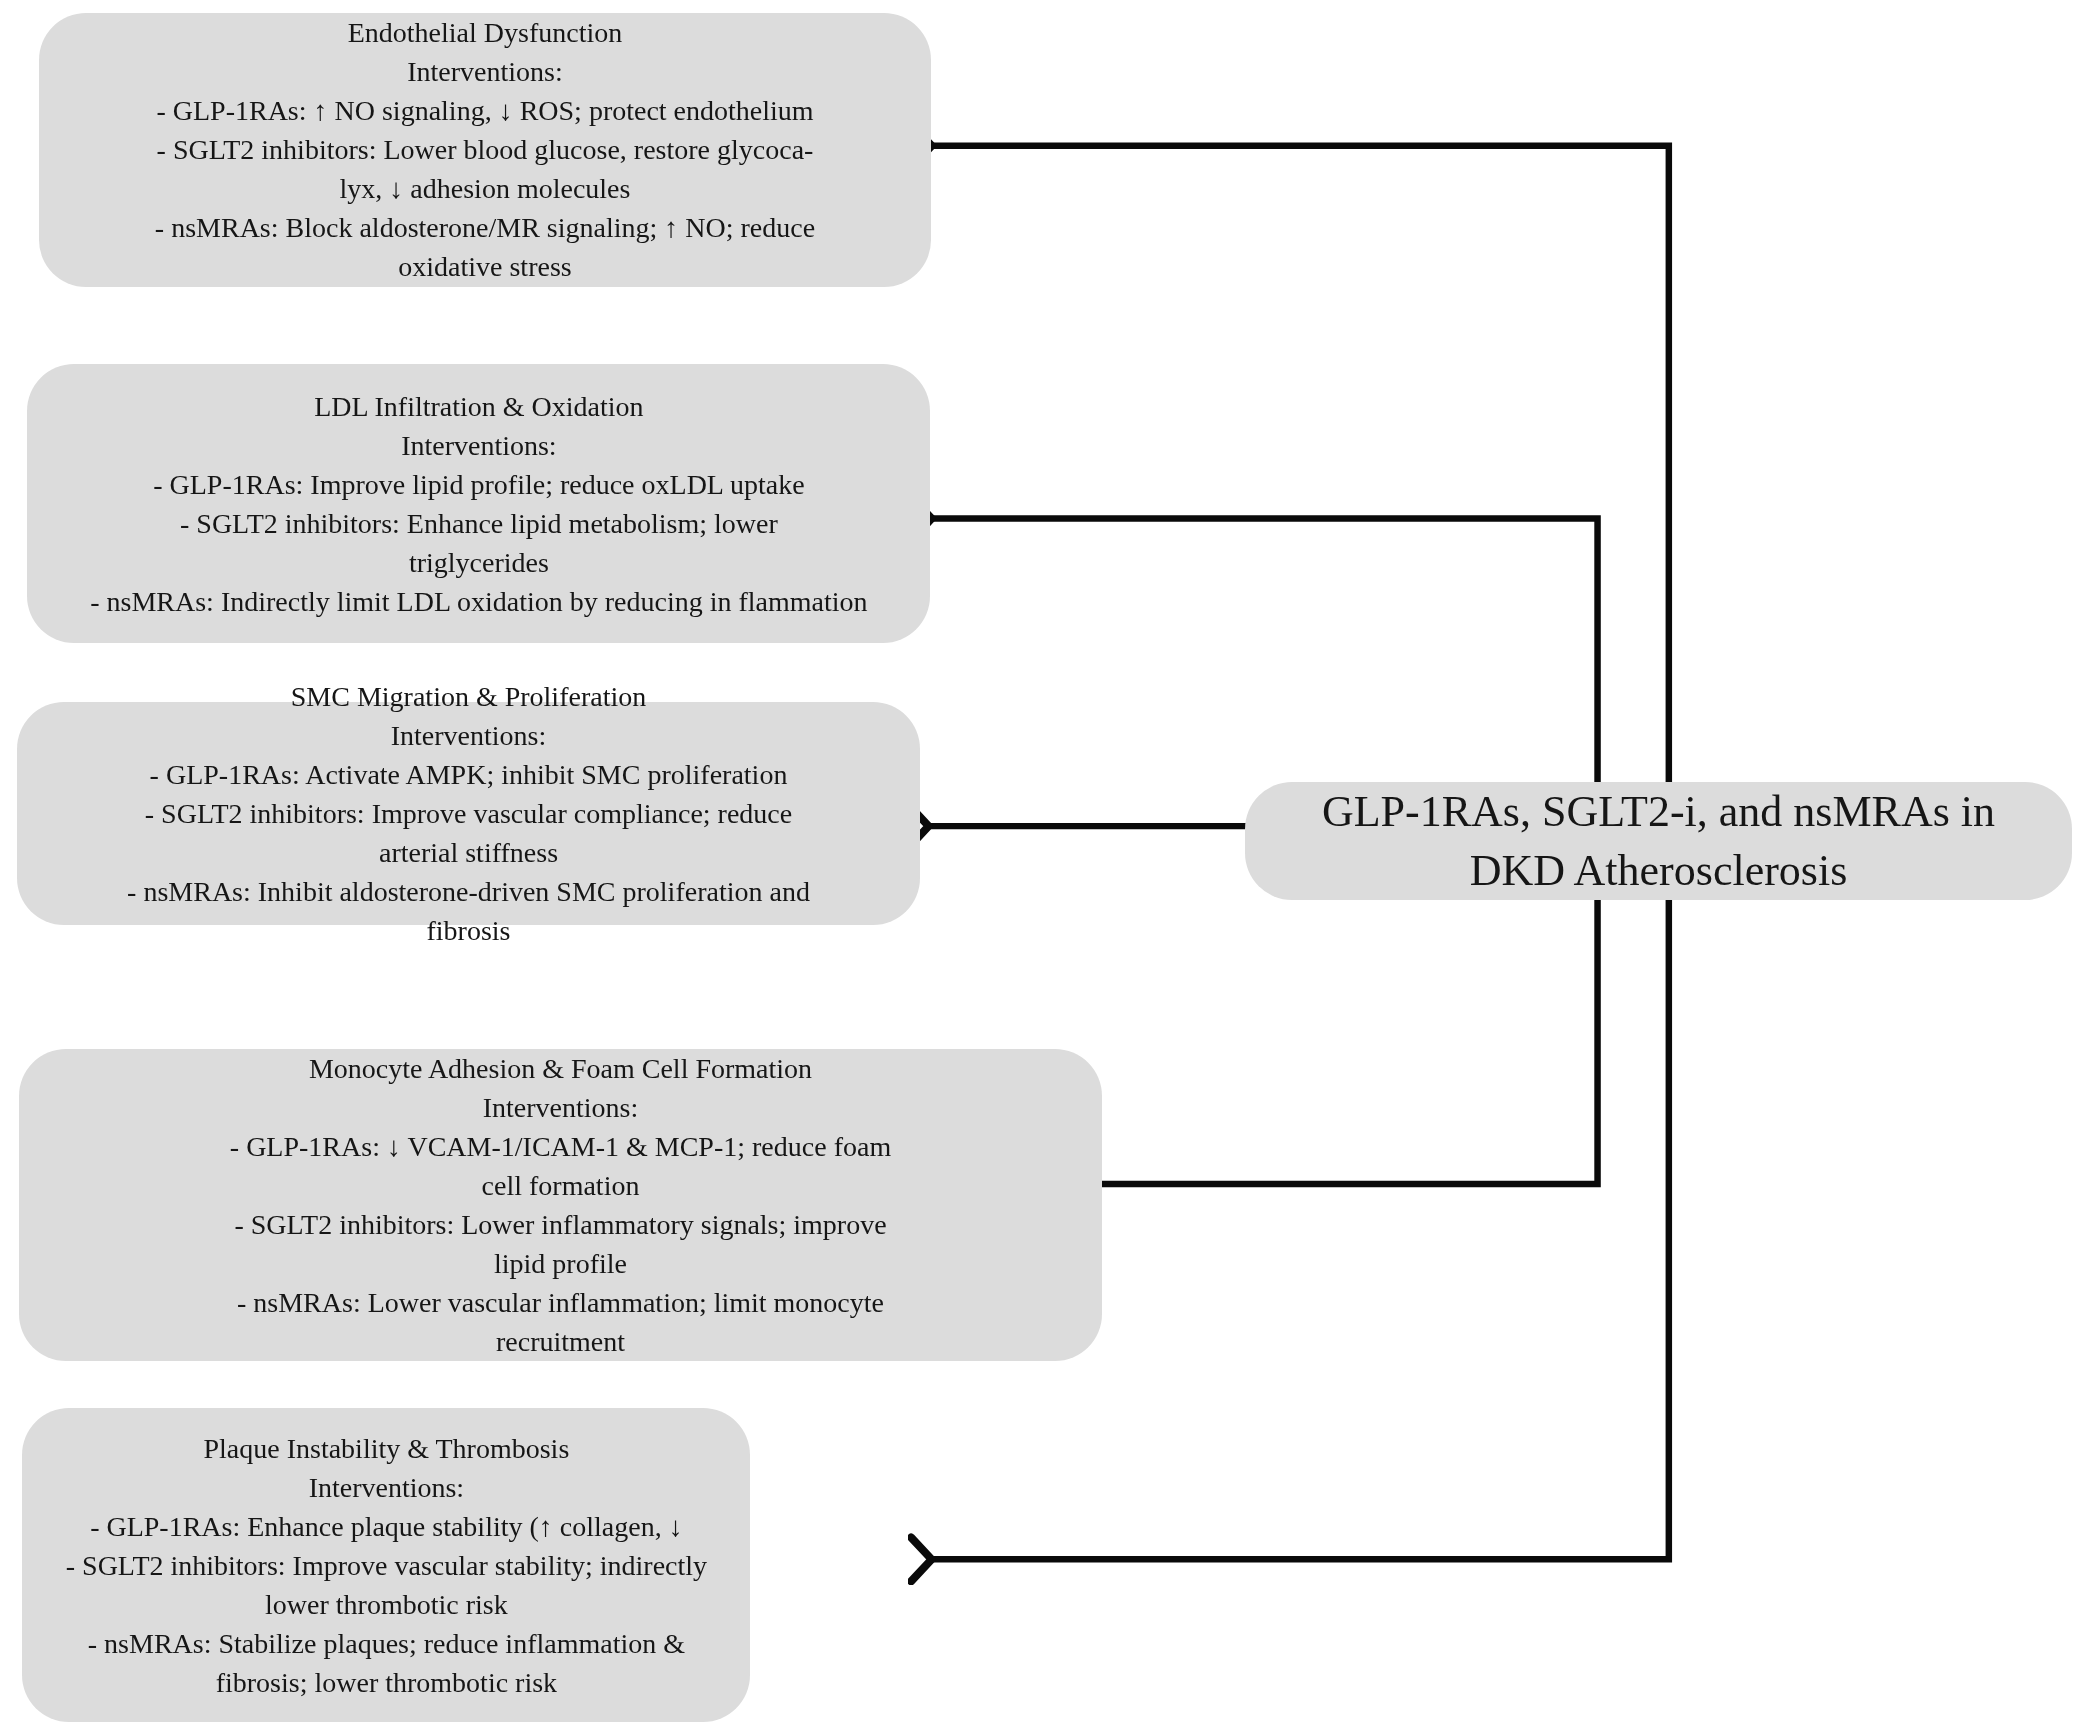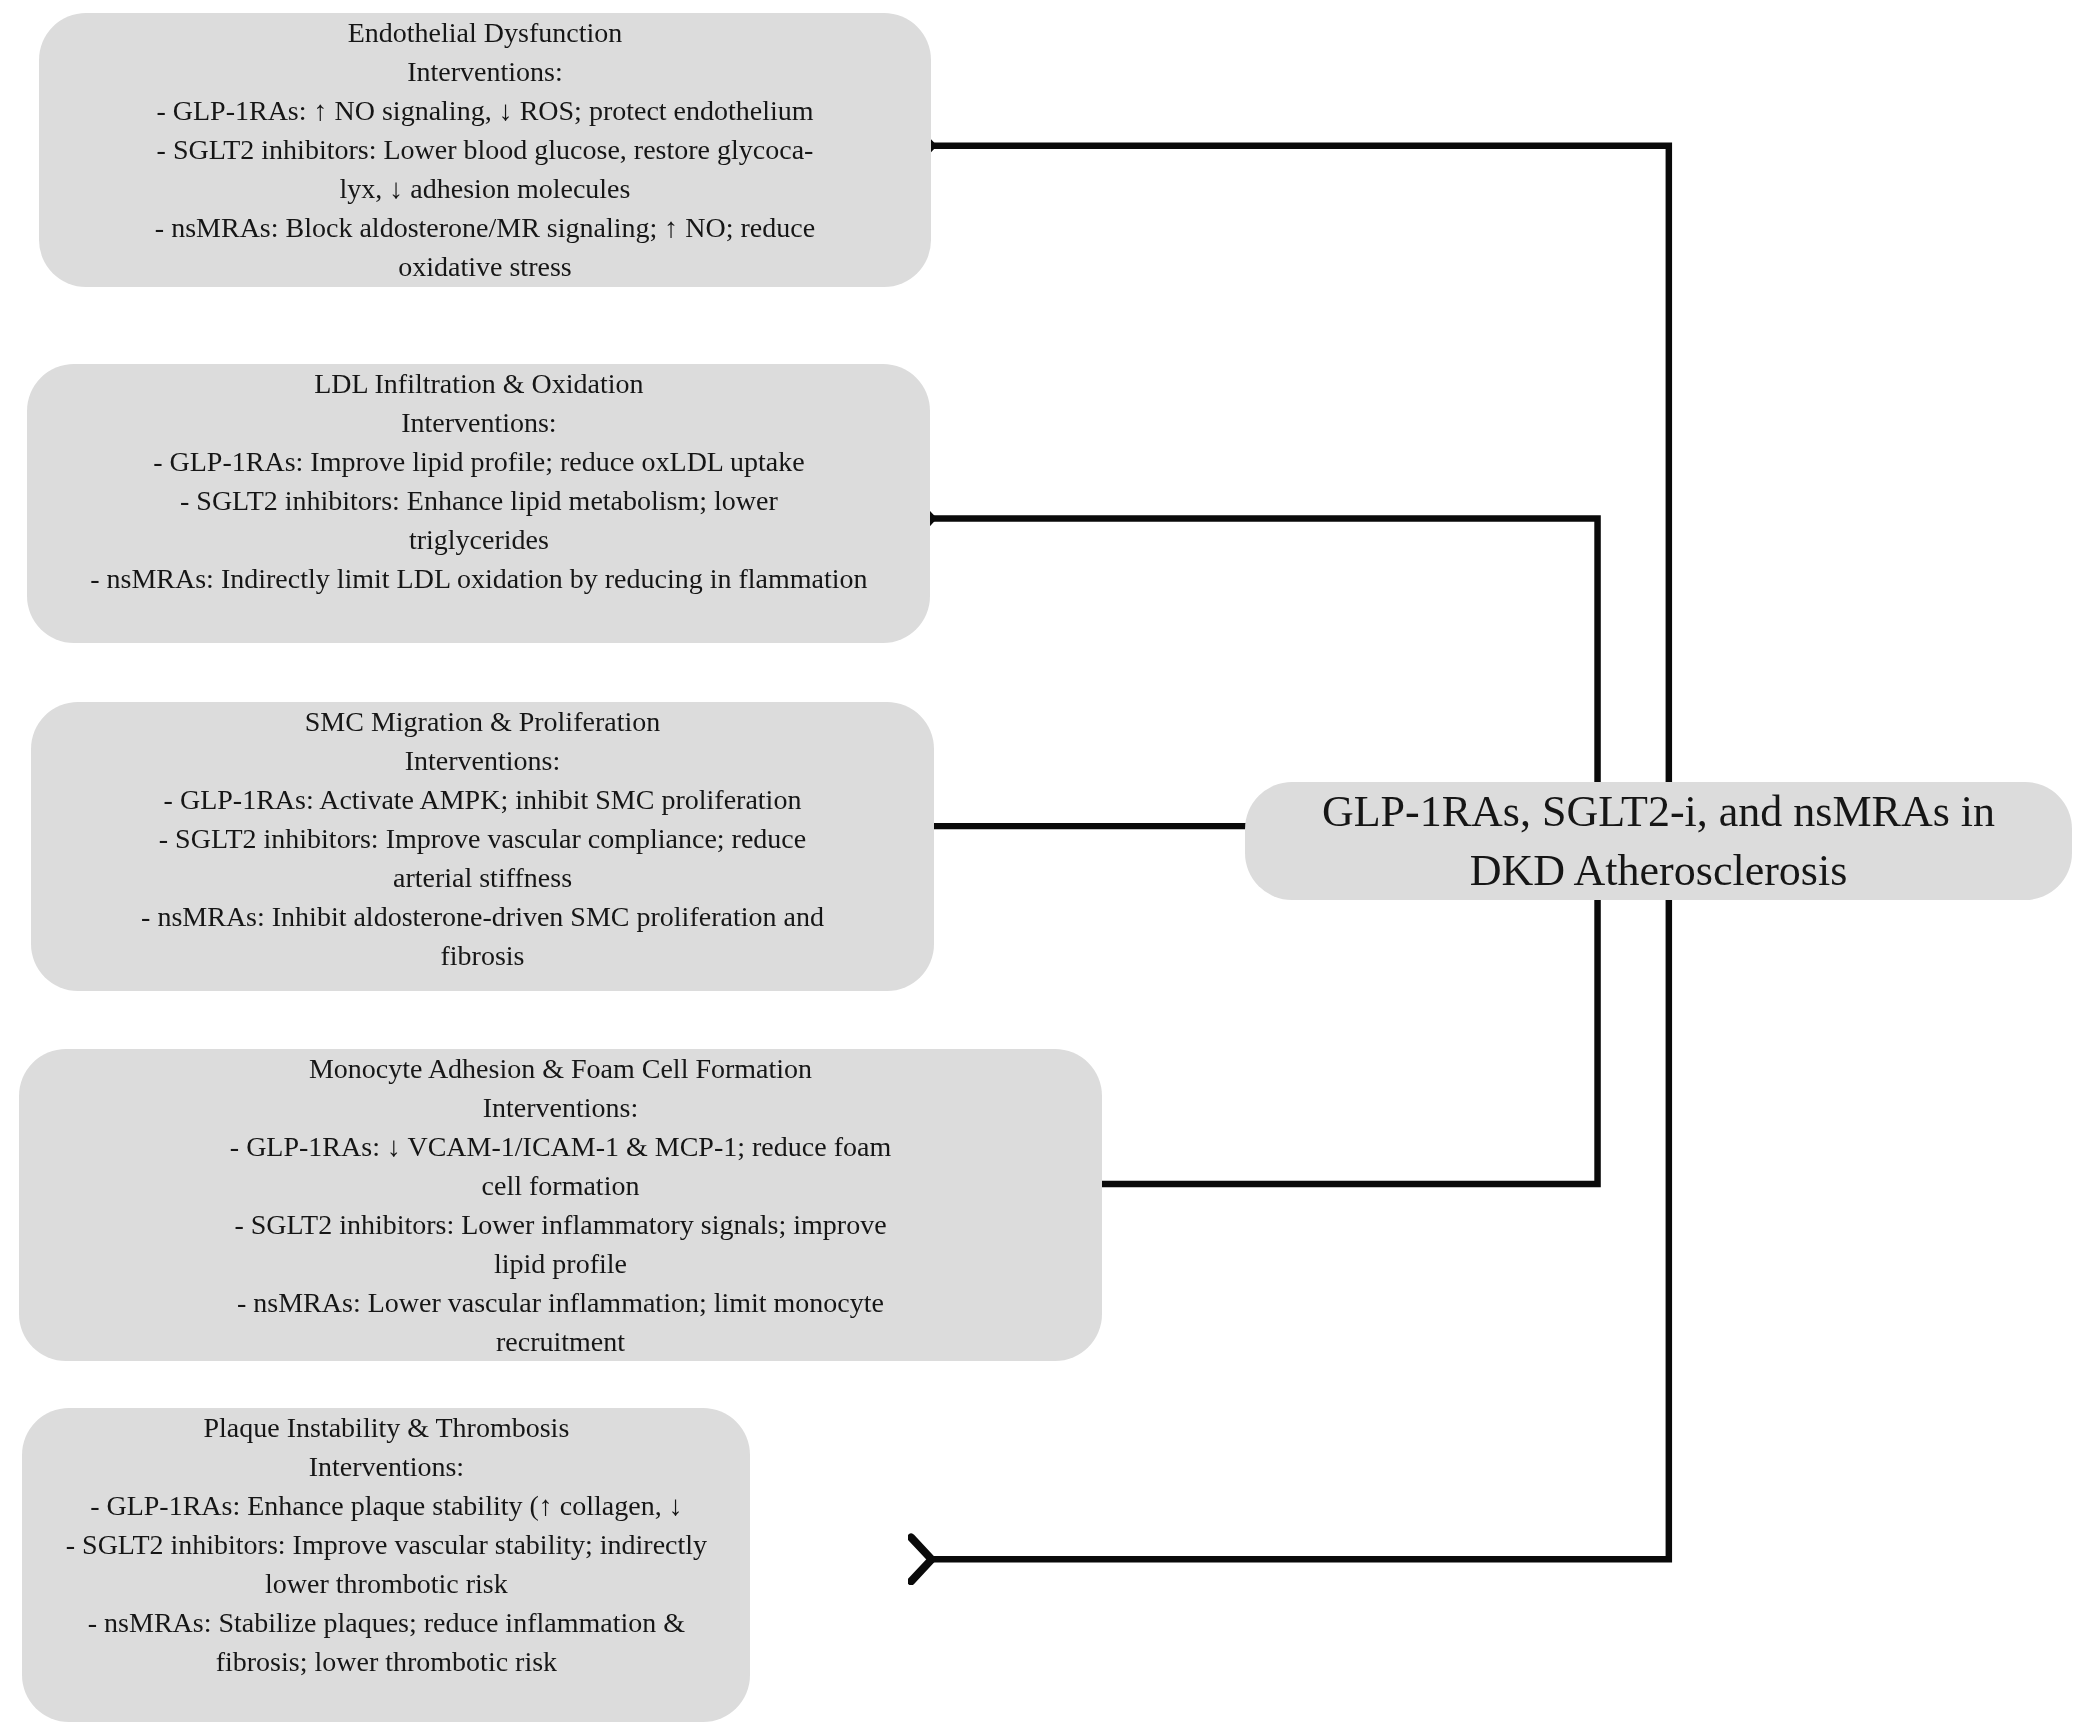--- a/index.html
+++ b/index.html
@@ -33,21 +33,21 @@
     stroke-linecap:round;
     stroke-linejoin:round;
   }
   .node{
     position:absolute;
     z-index:2;
     background:var(--node-fill);
     border-radius:47px;
     display:flex;
     flex-direction:column;
-    justify-content:flex-start;
+    justify-content:center;
     align-items:center;
     text-align:center;
     font-size:28px;
     line-height:39px;
   }
   .node .tline{white-space:pre;}
   .node.central{
     font-size:44px;
     line-height:59px;
   }
@@ -83,21 +83,21 @@
 
   <div class="node" style="left:27.4px;top:364px;width:903px;height:279px">
       <div class="tline">LDL Infiltration &amp; Oxidation</div>
       <div class="tline">Interventions:</div>
       <div class="tline">- GLP-1RAs: Improve lipid profile; reduce oxLDL uptake</div>
       <div class="tline">- SGLT2 inhibitors: Enhance lipid metabolism; lower</div>
       <div class="tline">triglycerides</div>
       <div class="tline">- nsMRAs: Indirectly limit LDL oxidation by reducing in flammation</div>
     </div>
 
-  <div class="node" style="left:31px;top:702px;width:903px;height:289px">
+  <div class="node" style="left:17px;top:702px;width:903px;height:223px">
       <div class="tline">SMC Migration &amp; Proliferation</div>
       <div class="tline">Interventions:</div>
       <div class="tline">- GLP-1RAs: Activate AMPK; inhibit SMC proliferation</div>
       <div class="tline">- SGLT2 inhibitors: Improve vascular compliance; reduce</div>
       <div class="tline">arterial stiffness</div>
       <div class="tline">- nsMRAs: Inhibit aldosterone-driven SMC proliferation and</div>
       <div class="tline">fibrosis</div>
     </div>
 
   <div class="node" style="left:19px;top:1049px;width:1083px;height:312px">

